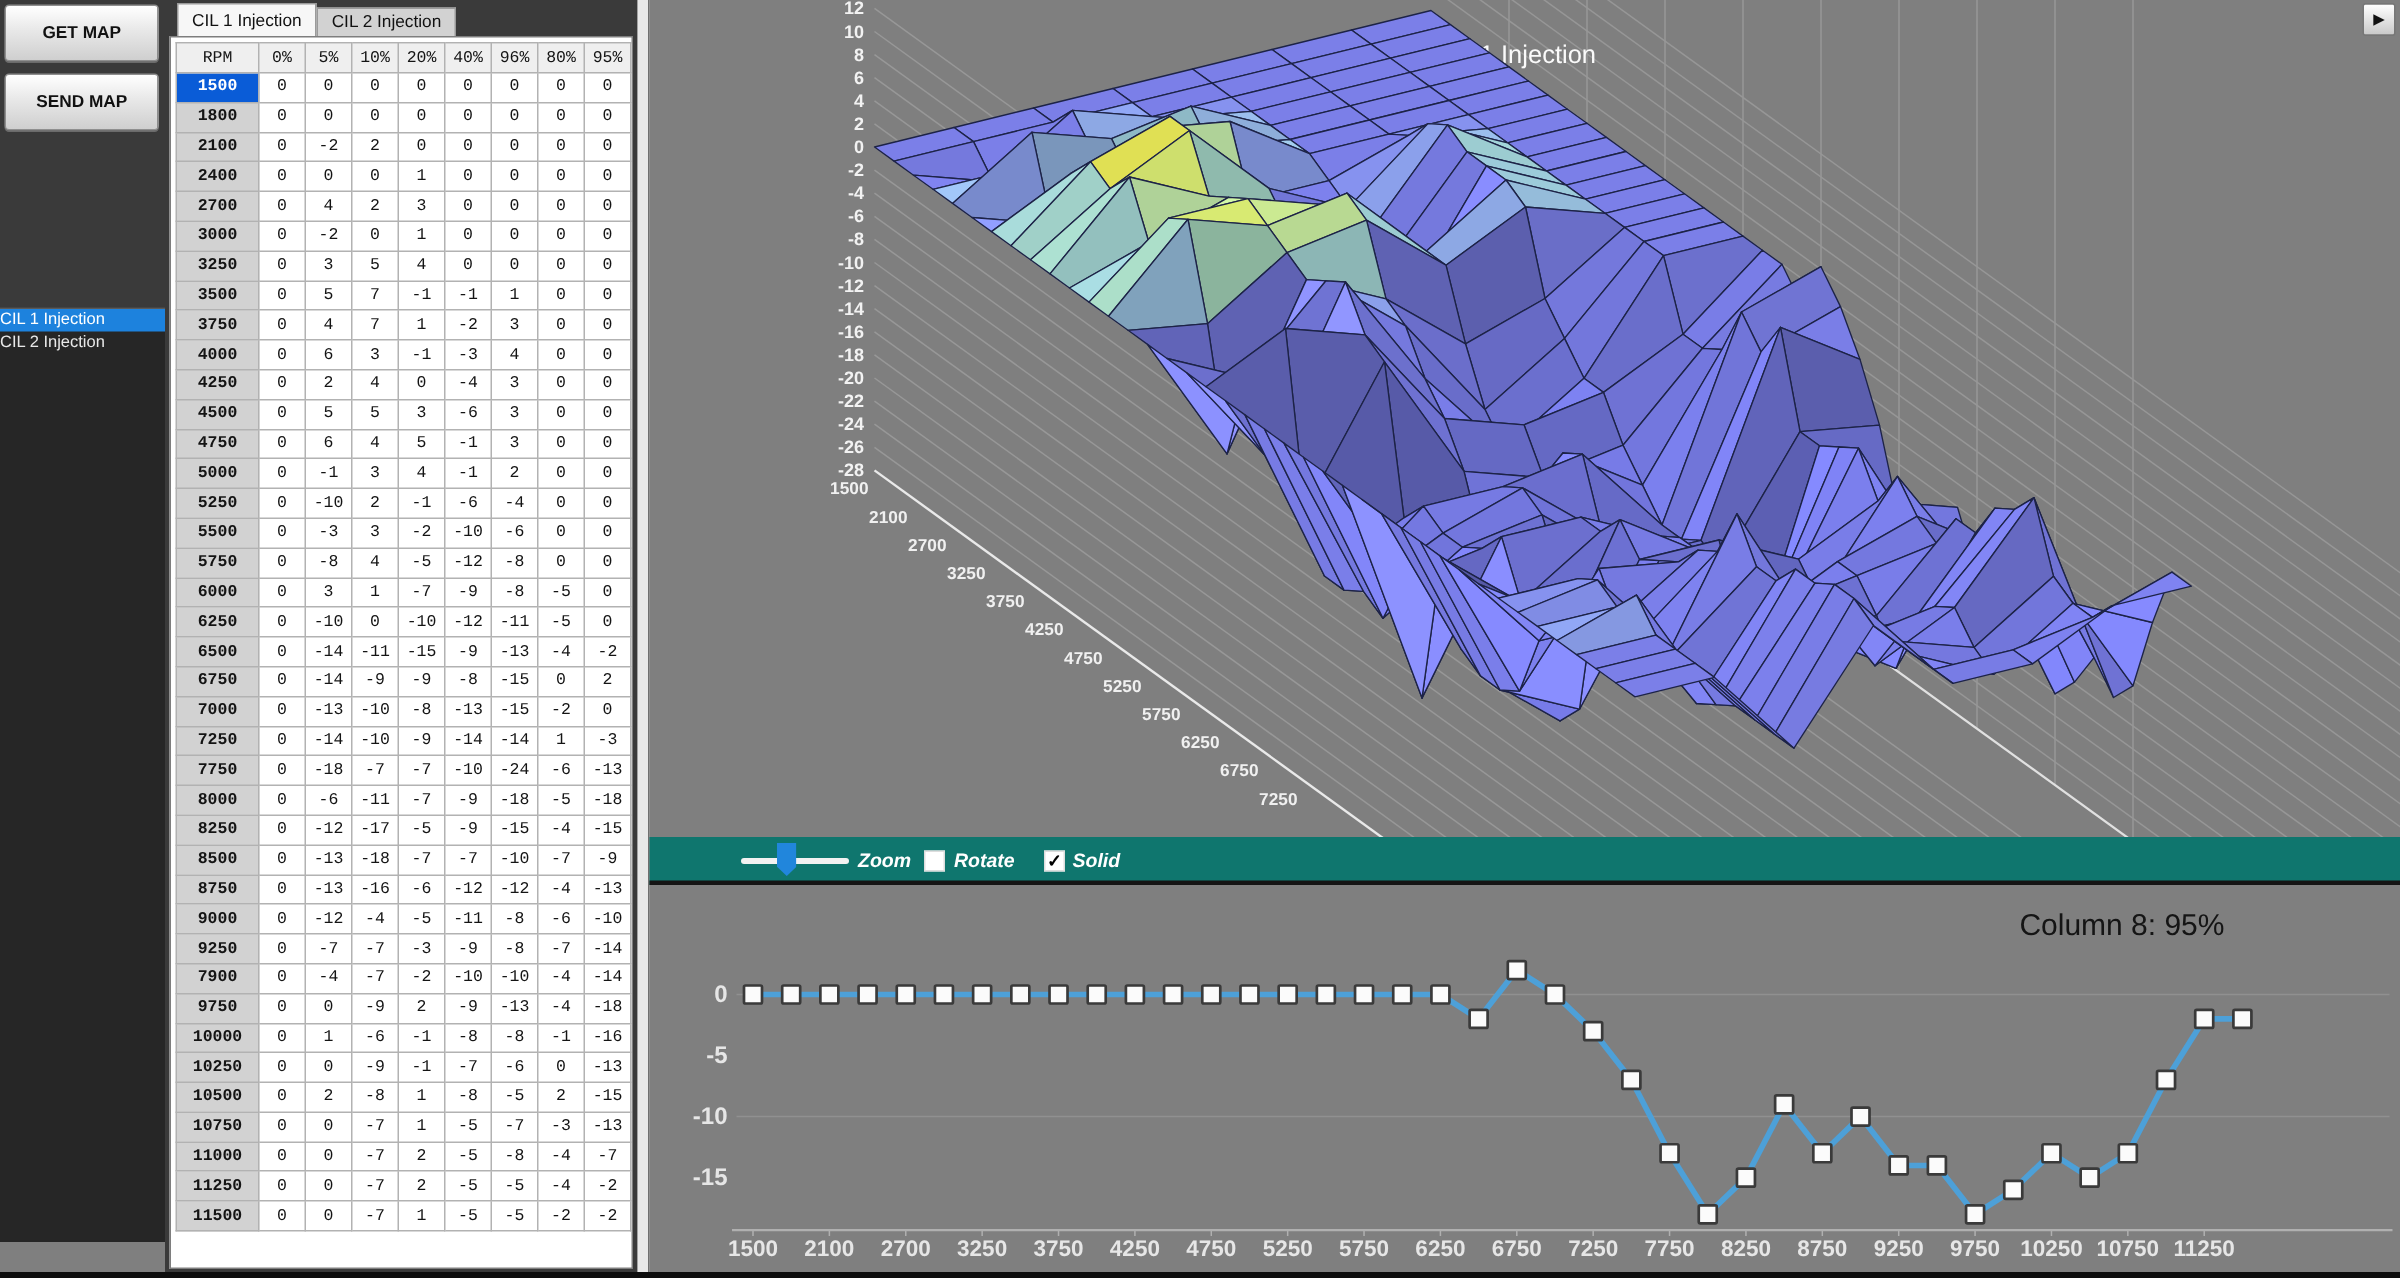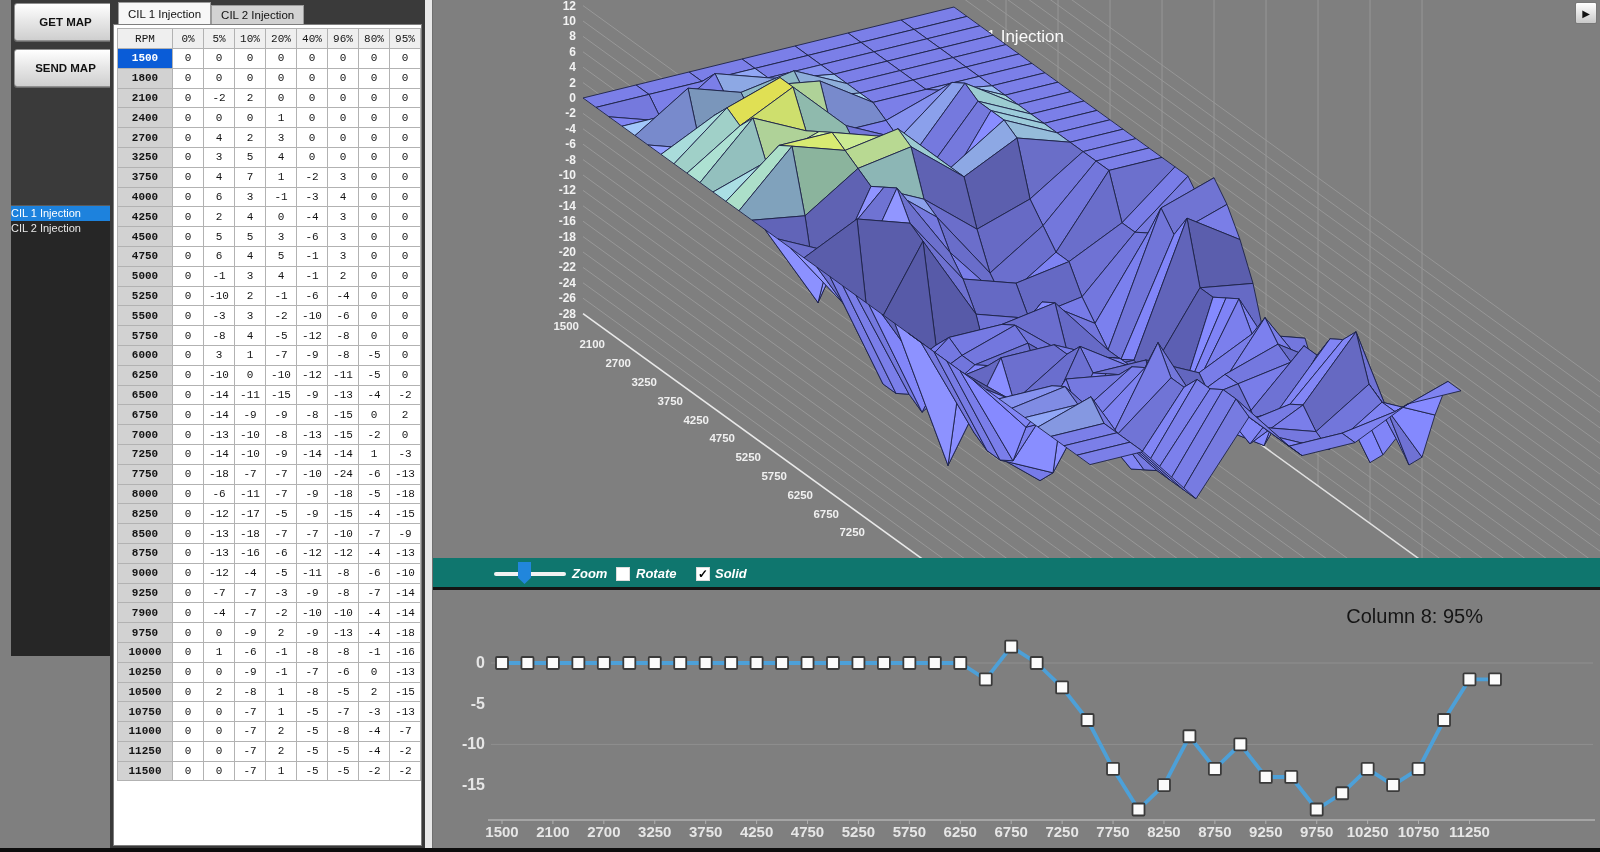--- a/index.html
+++ b/index.html
@@ -1,20 +1,20 @@
 <!DOCTYPE html>
 <html><head>
 <meta charset="utf-8">
 <style>
   * { margin:0; padding:0; box-sizing:border-box; }
   body { font-family:"Liberation Sans", sans-serif; background:#555; }
   #app { position:relative; width:1600px; height:852px; background:#7f7f7f; overflow:hidden; }
 
   
-  .sidebar { position:absolute; left:11px; top:0; width:110px; height:656px; background:#3a3a3a; }
+  .sidebar { position:absolute; left:0; top:0; width:110px; height:828px; background:#3a3a3a; }
   .btn-map { position:absolute; left:3px; width:103px; height:38px;
              background:linear-gradient(#ffffff,#e8e8e8 45%,#cfcfcf);
              border:1px solid #8f8f8f; border-radius:3px;
              font-family:"Liberation Sans",sans-serif; font-weight:bold; font-size:11.5px; color:#111;
              box-shadow:0 1px 0 rgba(255,255,255,.25); cursor:pointer; }
   .listbox { position:absolute; left:0; top:205px; width:110px; bottom:0; background:#262626; border-top:1px solid #5a5a5a; }
   .list-item { height:15px; line-height:15px; font-size:11px; color:#e8e8e8; white-space:nowrap; overflow:hidden; cursor:default; }
   .list-item.selected { background:#1d82dd; color:#fff; }
 
   
@@ -147,27 +147,49 @@
               <td class="val">0</td>
               <td class="val">4</td>
               <td class="val">2</td>
               <td class="val">3</td>
               <td class="val">0</td>
               <td class="val">0</td>
               <td class="val">0</td>
               <td class="val">0</td>
             </tr>
             <tr>
+              <td class="rpm">3000</td>
+              <td class="val">0</td>
+              <td class="val">-2</td>
+              <td class="val">0</td>
+              <td class="val">1</td>
+              <td class="val">0</td>
+              <td class="val">0</td>
+              <td class="val">0</td>
+              <td class="val">0</td>
+            </tr>
+            <tr>
               <td class="rpm">3250</td>
               <td class="val">0</td>
               <td class="val">3</td>
               <td class="val">5</td>
               <td class="val">4</td>
               <td class="val">0</td>
               <td class="val">0</td>
+              <td class="val">0</td>
+              <td class="val">0</td>
+            </tr>
+            <tr>
+              <td class="rpm">3500</td>
+              <td class="val">0</td>
+              <td class="val">5</td>
+              <td class="val">7</td>
+              <td class="val">-1</td>
+              <td class="val">-1</td>
+              <td class="val">1</td>
               <td class="val">0</td>
               <td class="val">0</td>
             </tr>
             <tr>
               <td class="rpm">3750</td>
               <td class="val">0</td>
               <td class="val">4</td>
               <td class="val">7</td>
               <td class="val">1</td>
               <td class="val">-2</td>

